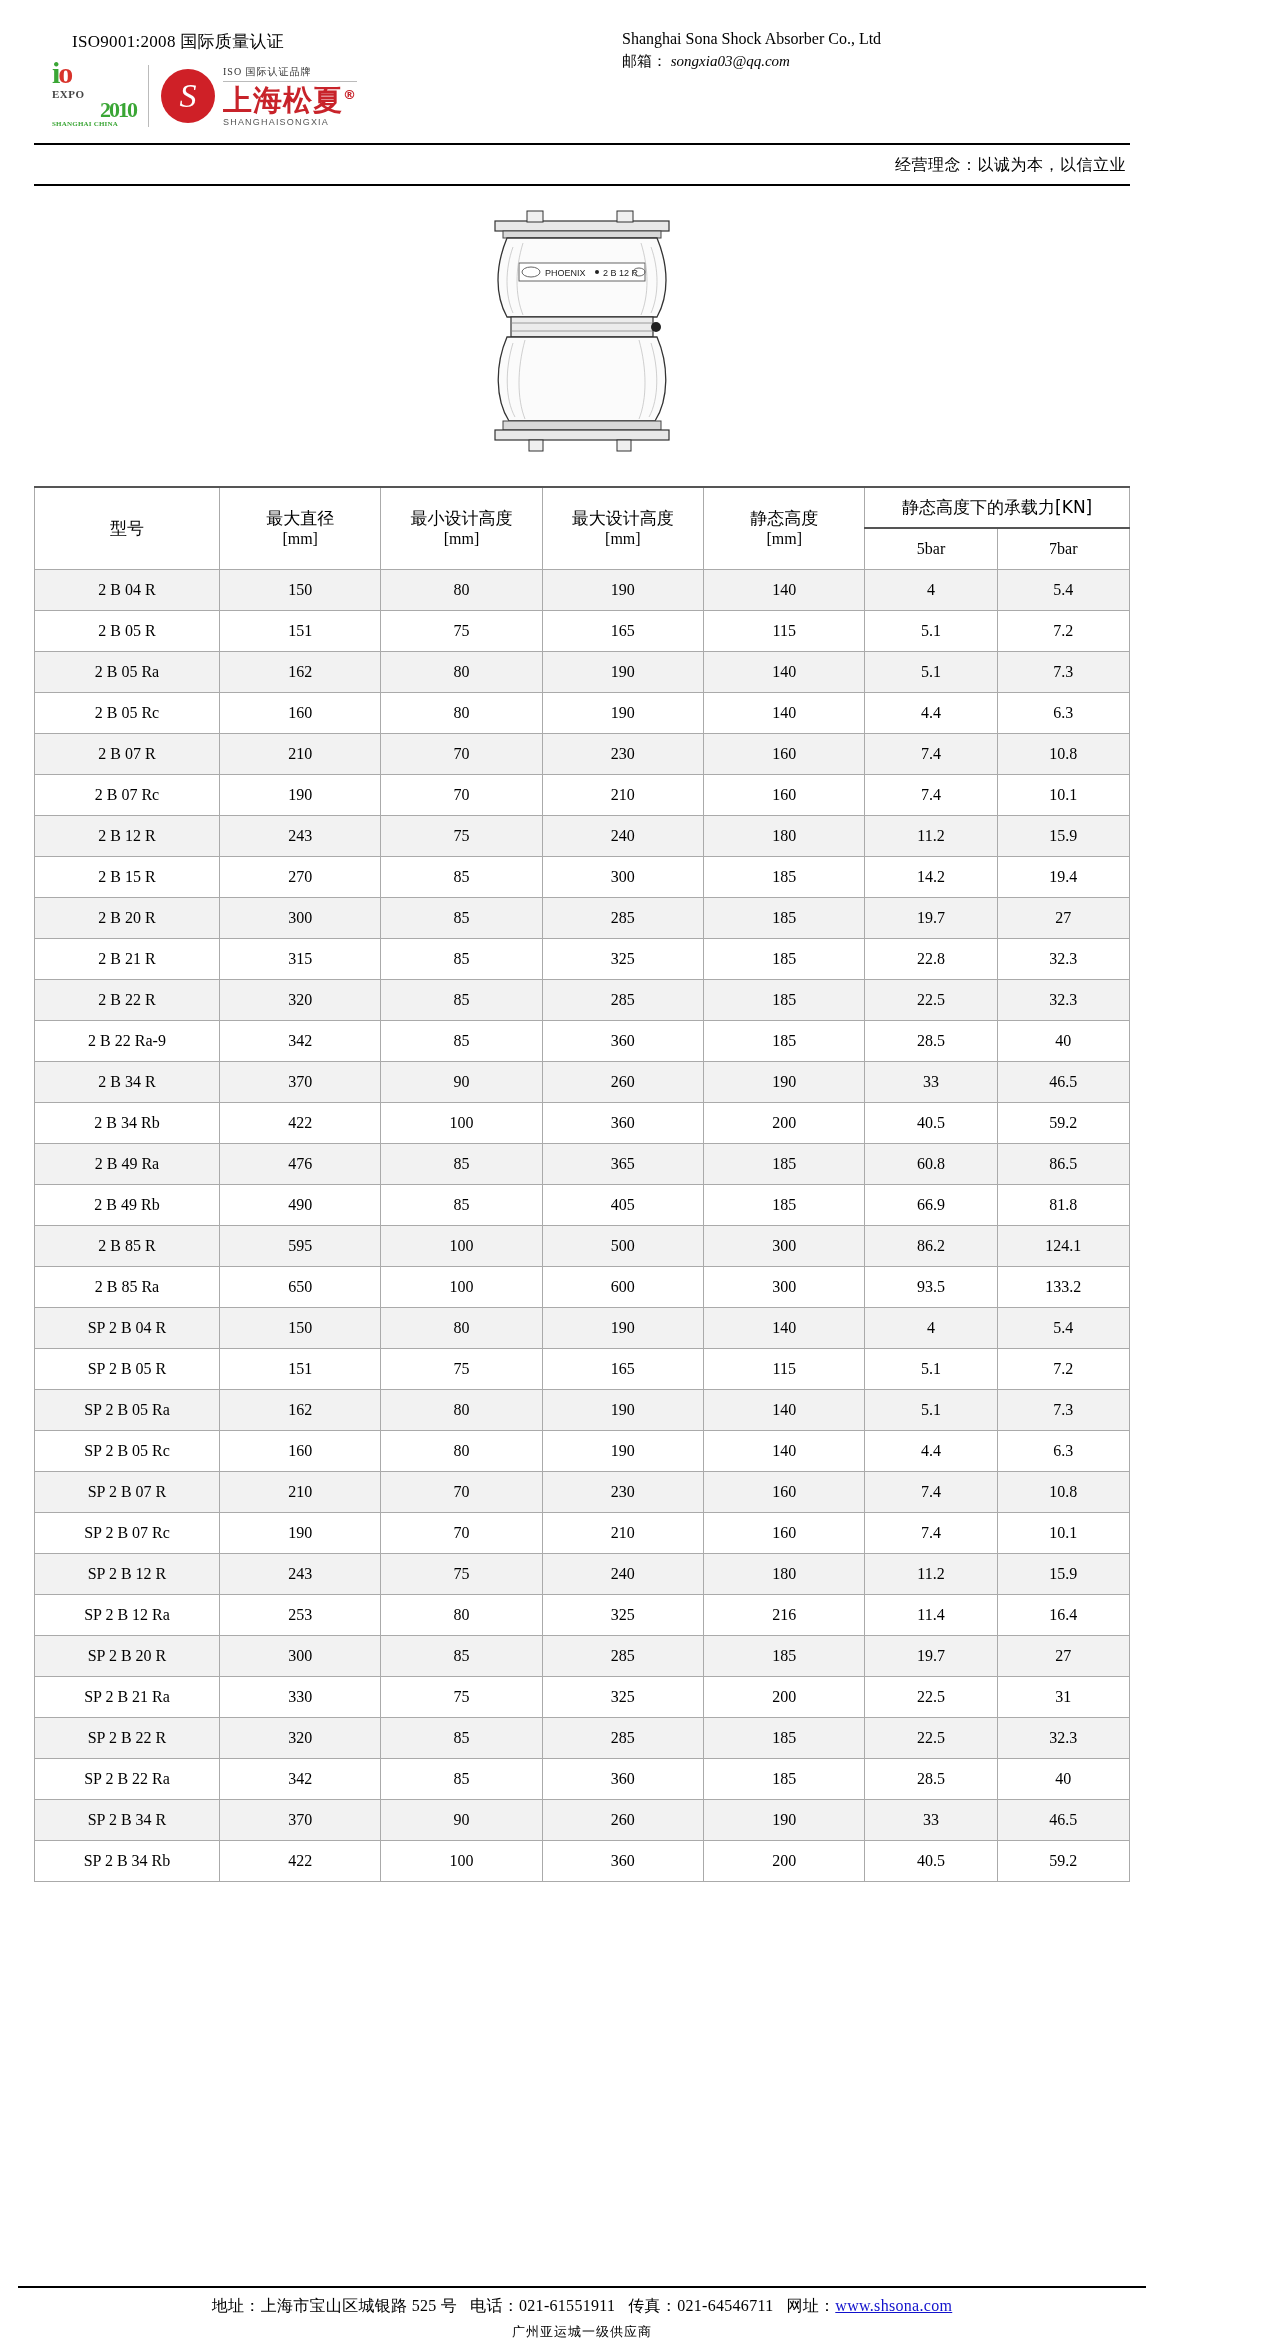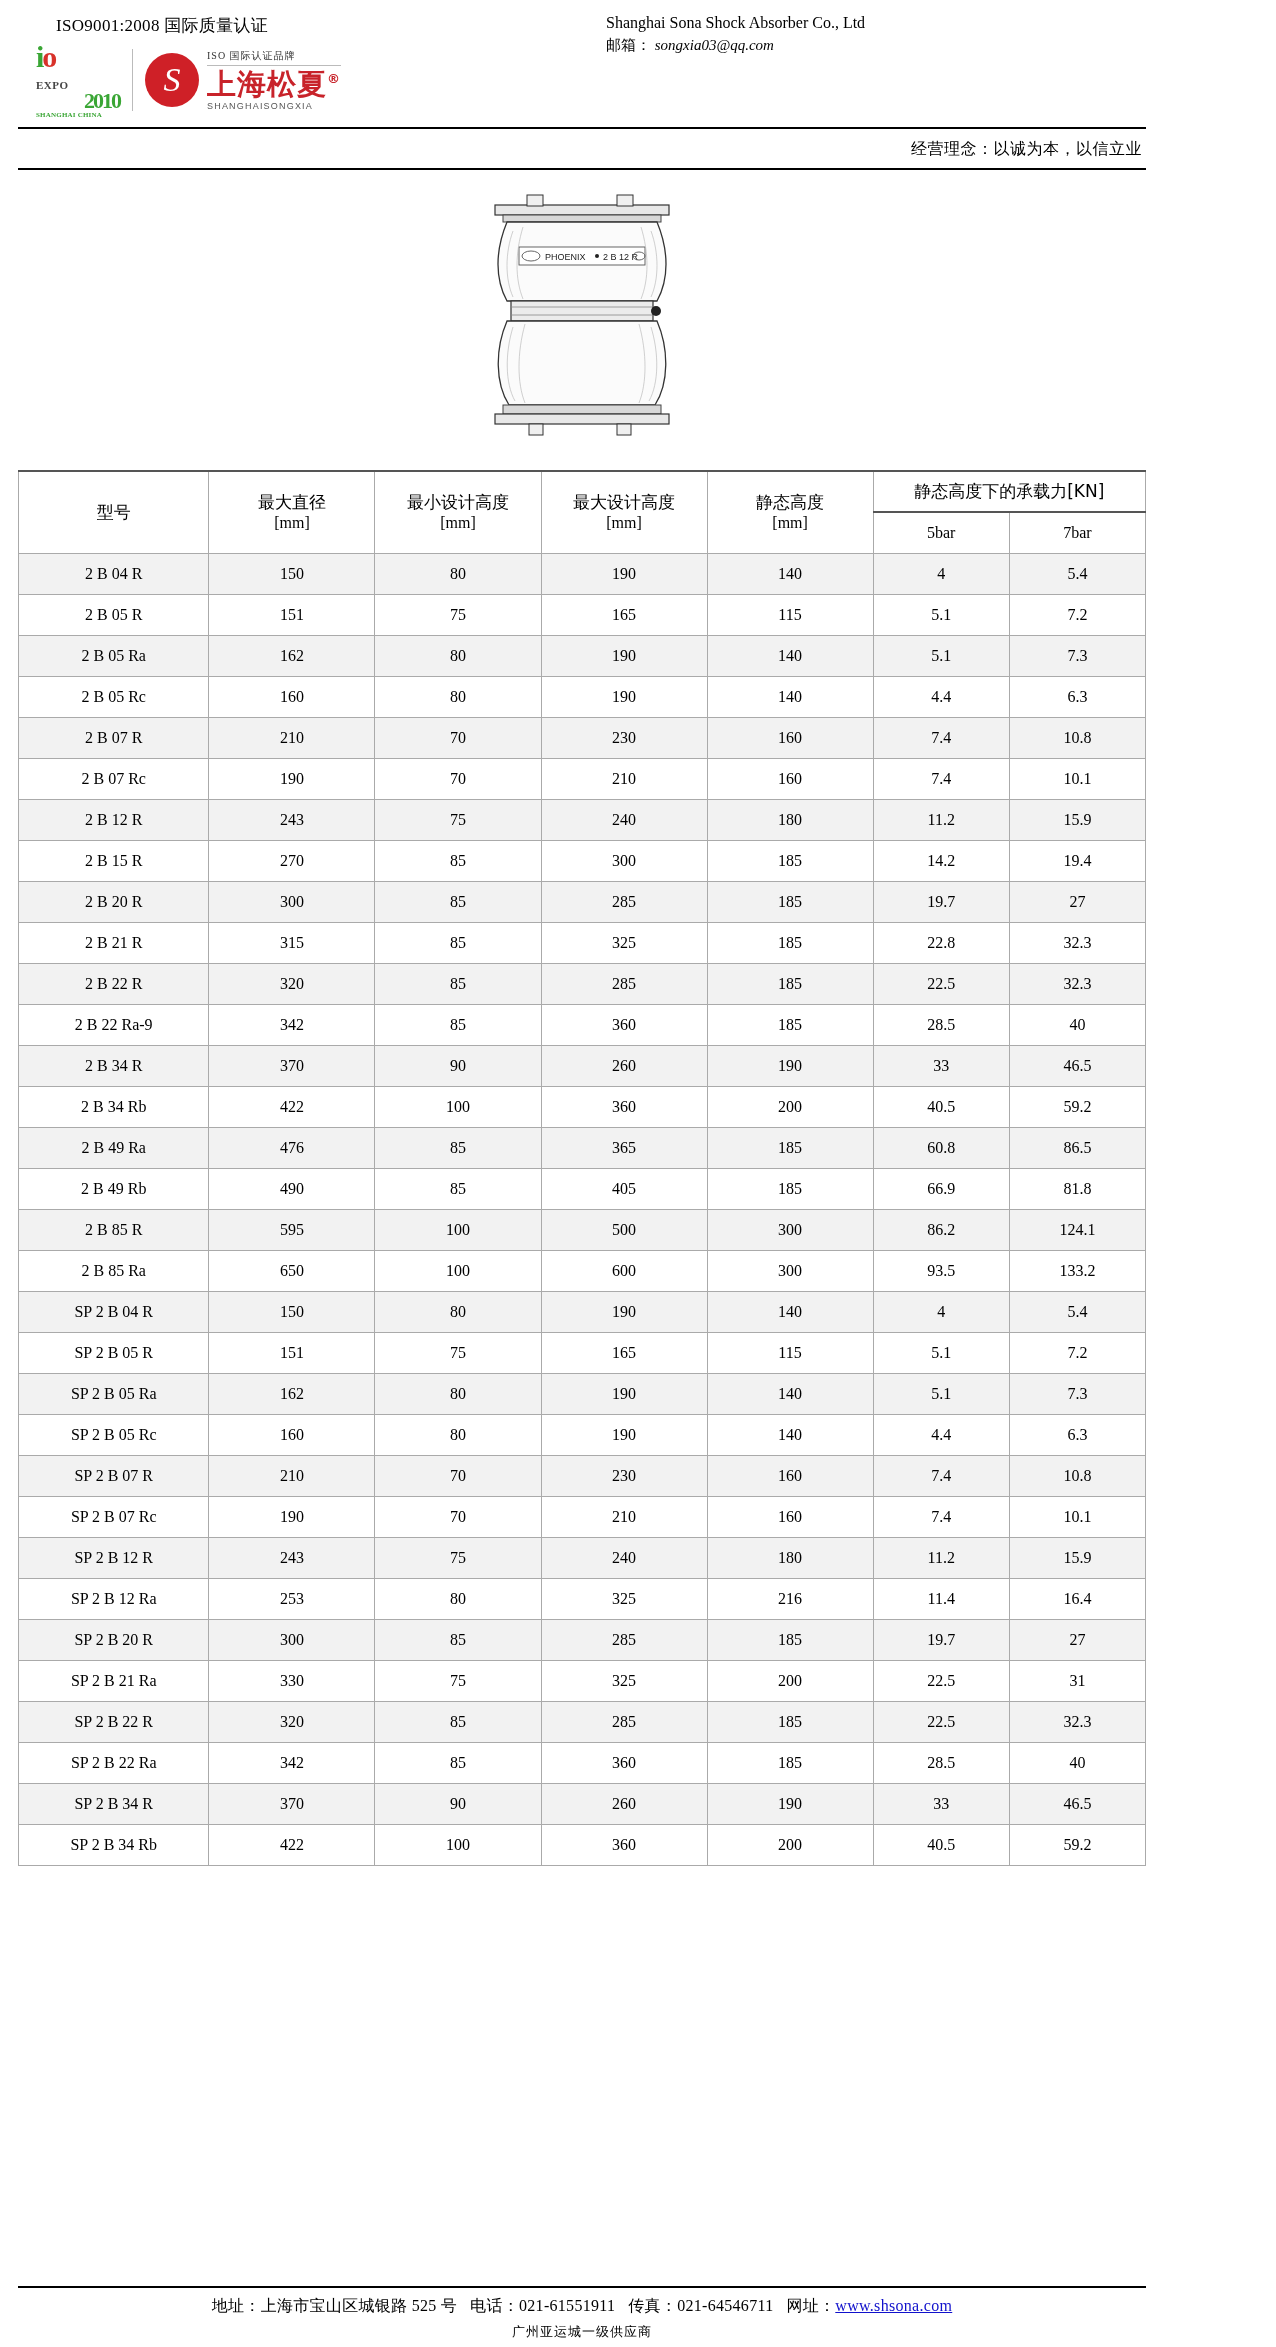--- a/index.html
+++ b/index.html
@@ -9,21 +9,21 @@
   }
   body {
     width: 1276px;
     font-family: "Liberation Serif", "DejaVu Serif", serif;
     color: #000;
   }
   .page {
     width: 1164px;
     min-height: 2347px;
     position: relative;
-    padding: 0;
+    padding: 16px;
   }
 
   
   .header {
     display: flex;
     align-items: flex-start;
     padding: 10px 18px 6px 18px;
     position: relative;
   }
   .header-left {
@@ -56,21 +56,21 @@
     line-height: 0.9;
     letter-spacing: -2px;
     padding-left: 4px;
   }
   .expo-mark .red { color: #d8322a; }
   .expo-text {
     font-size: 11px;
     font-weight: bold;
     color: #444;
     letter-spacing: 0.5px;
-    margin-top: 9px;
+    margin-top: 2px;
     padding-left: 4px;
   }
   .expo-sub {
     font-size: 7px;
     color: #3aa635;
     font-weight: bold;
     padding-left: 4px;
     letter-spacing: 0.2px;
   }
   .sep-v {

